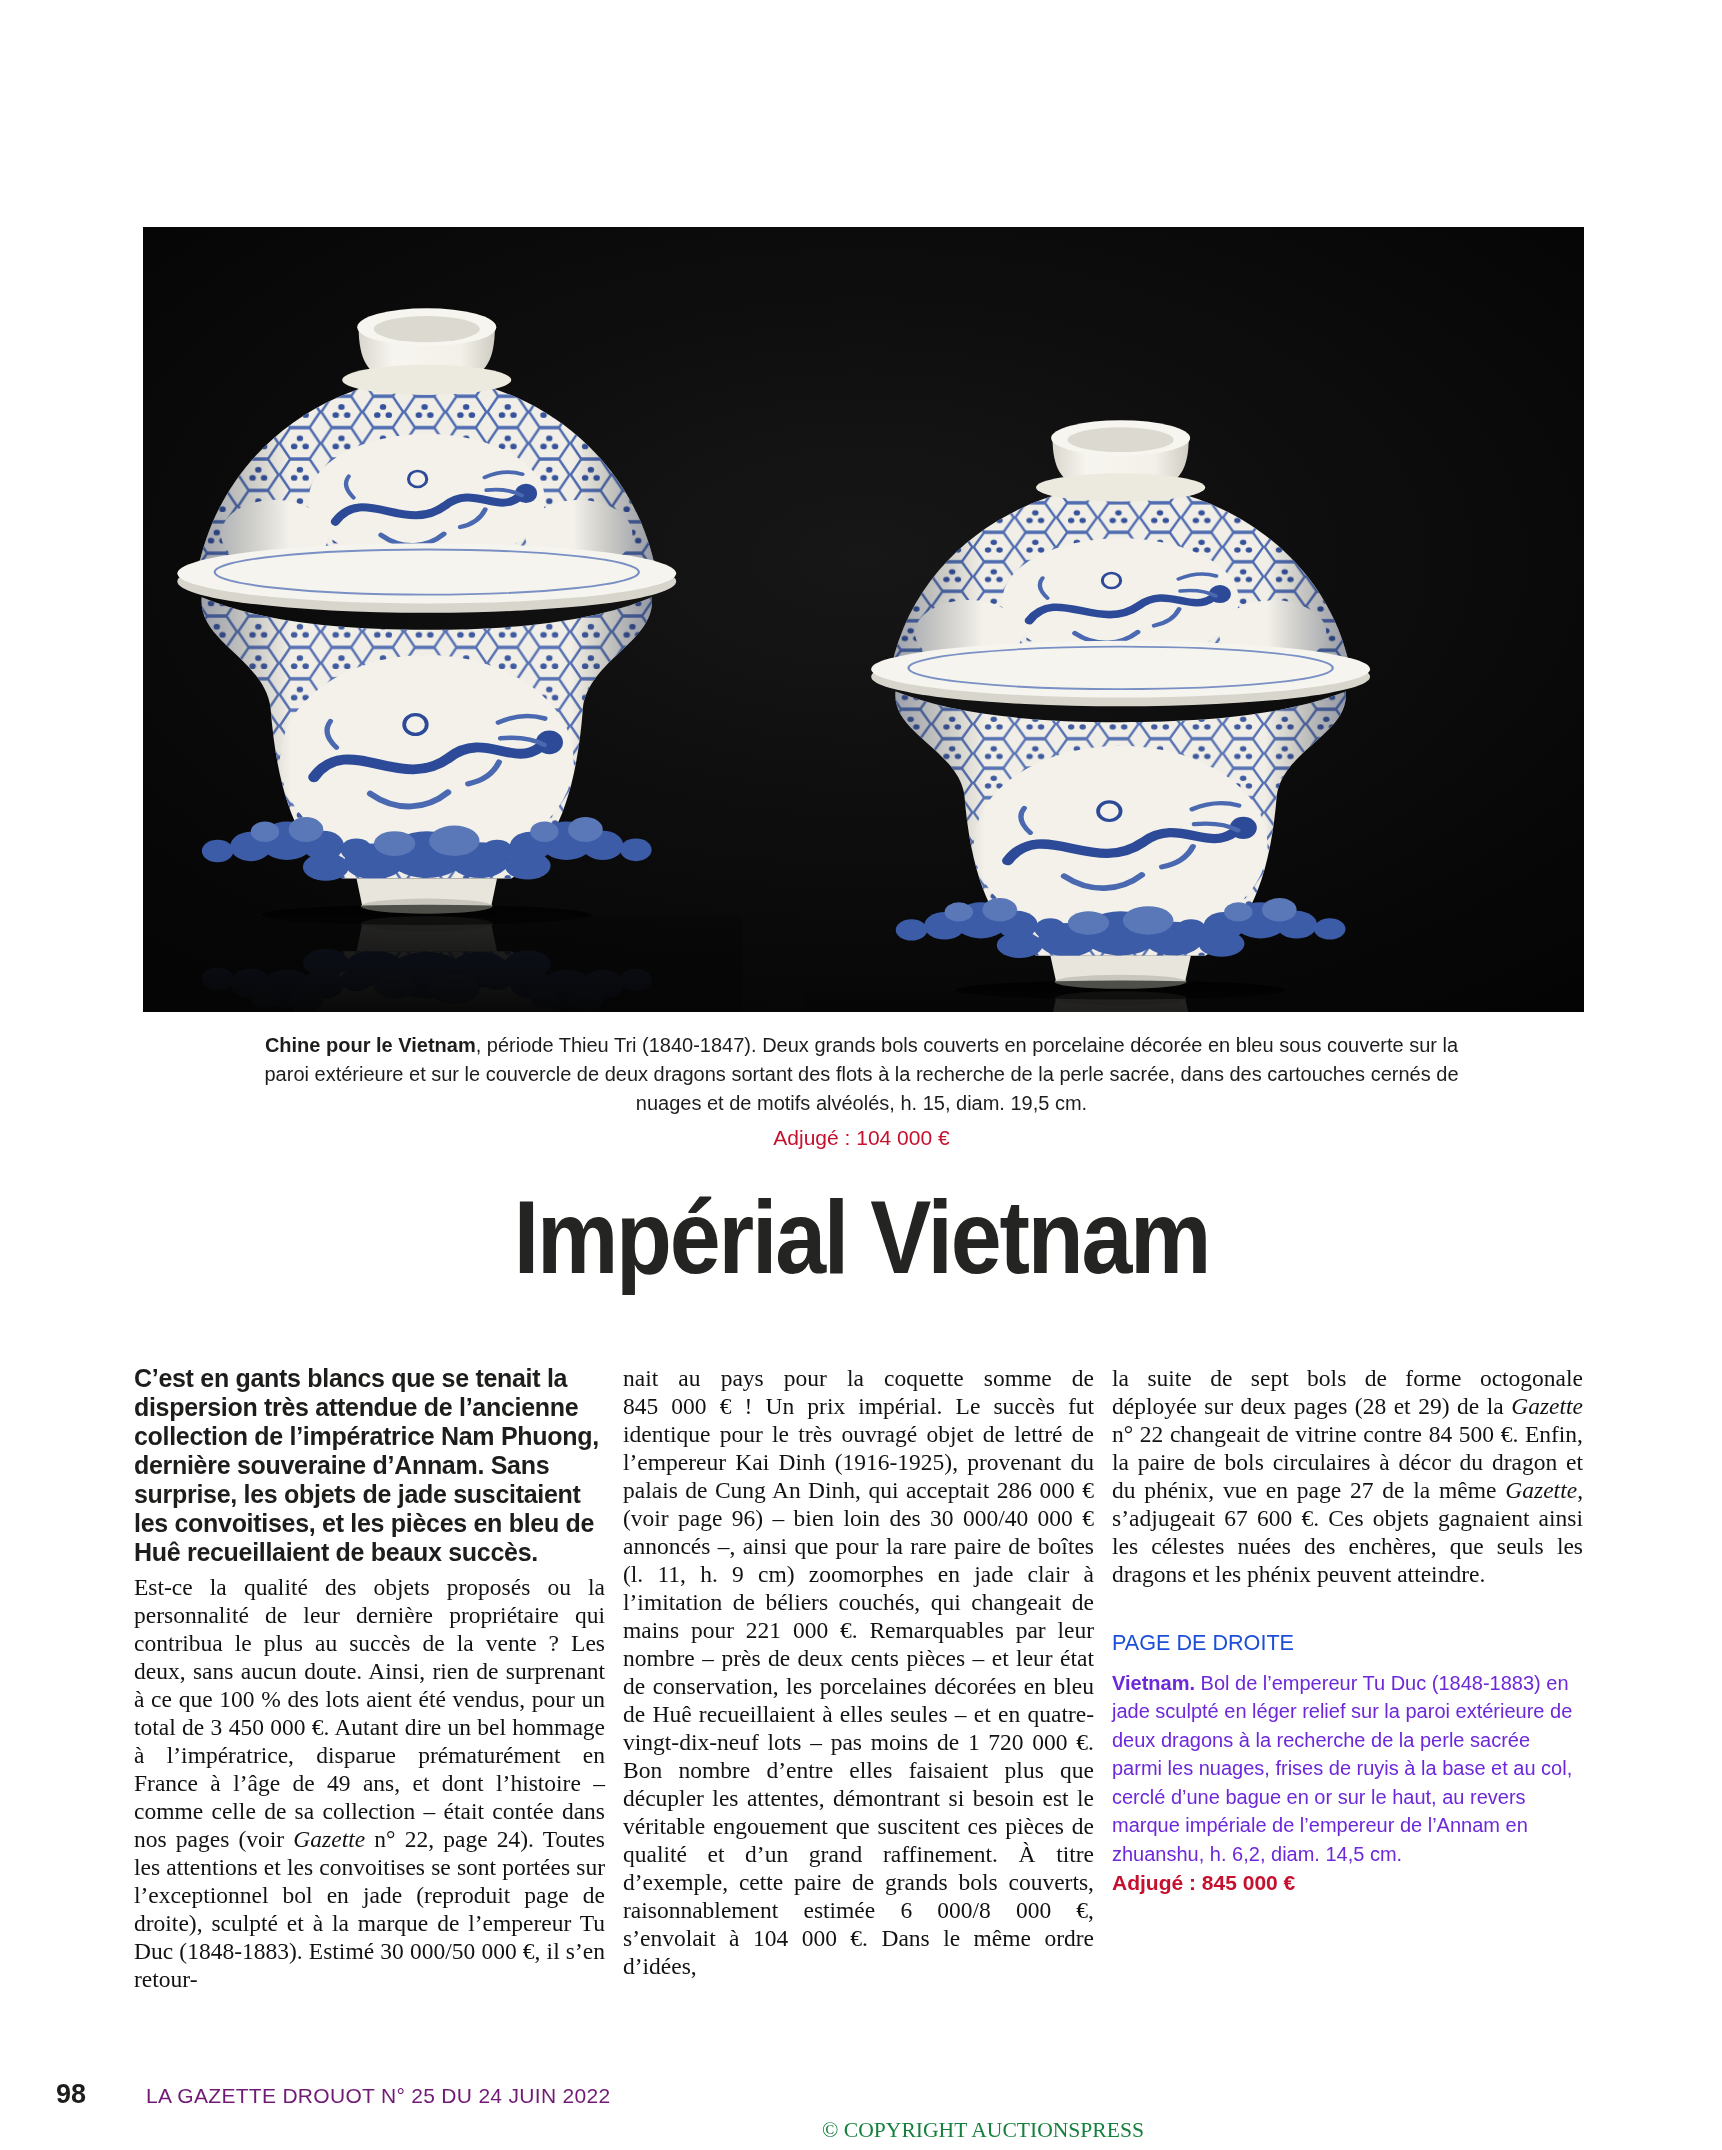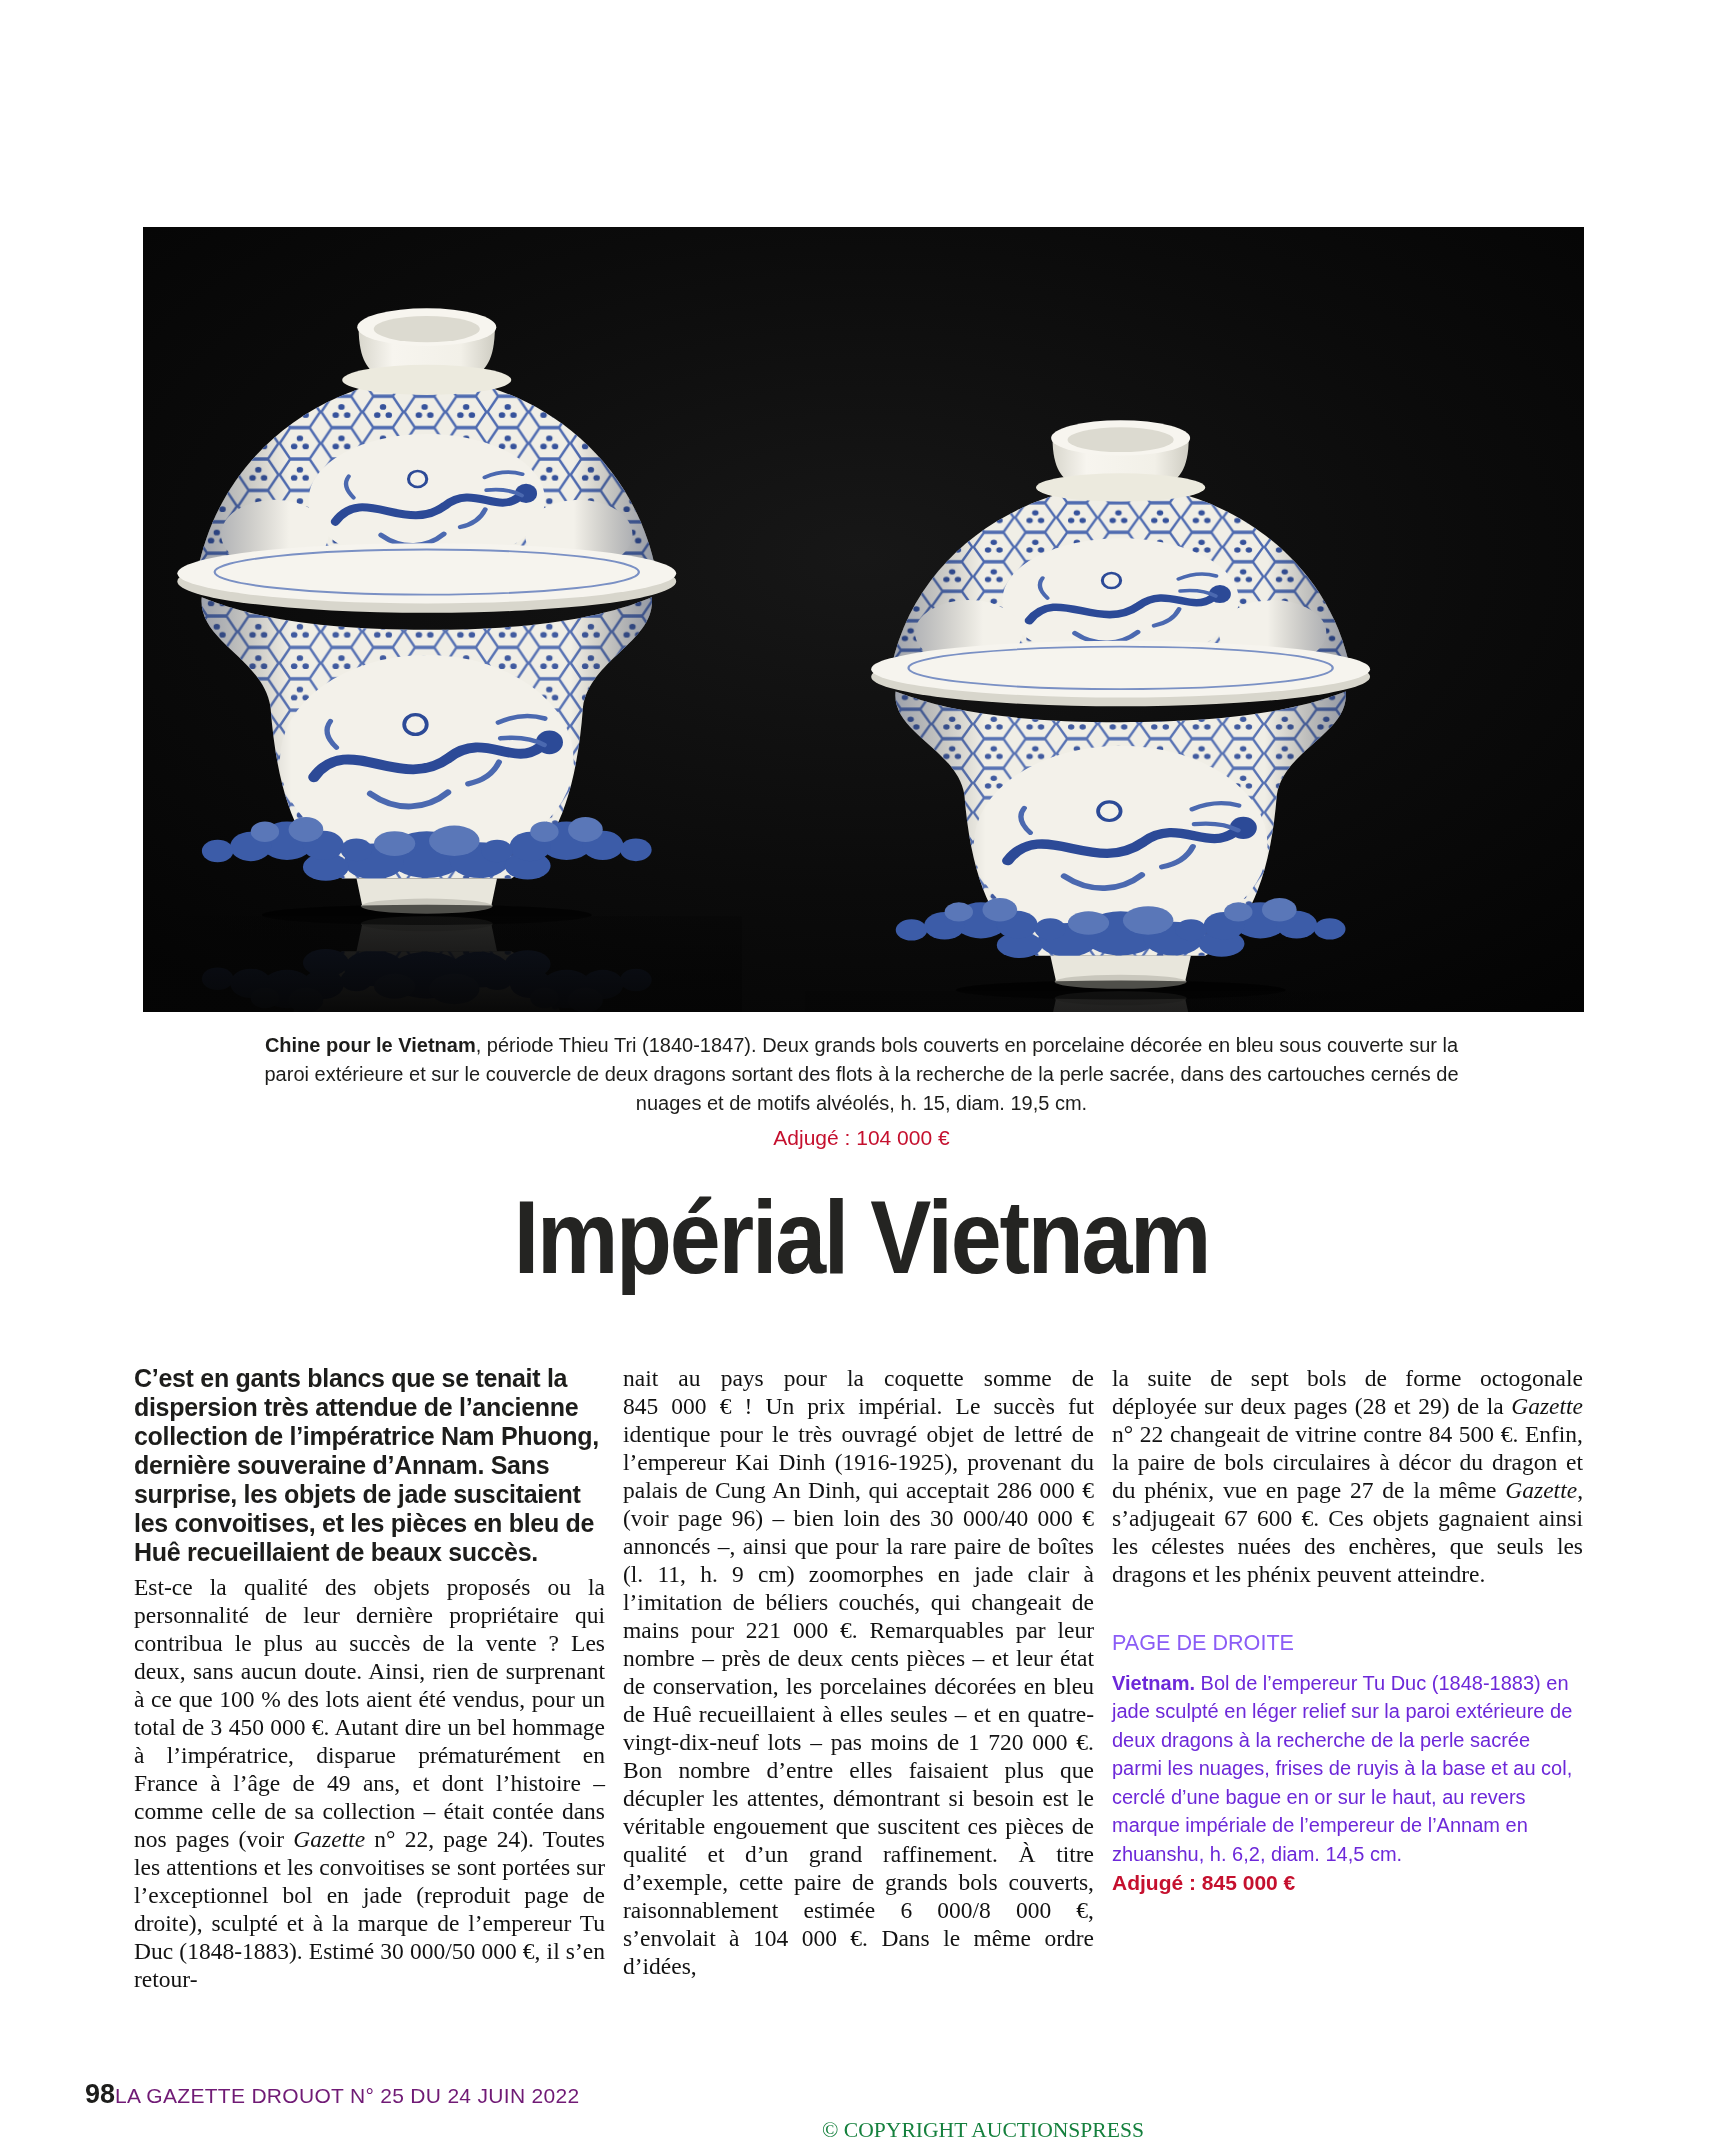--- a/index.html
+++ b/index.html
@@ -24,25 +24,25 @@
             font-size:104px;line-height:1.05;font-weight:bold;letter-spacing:-2.5px;
             transform:scaleX(0.88);transform-origin:50% 50%;color:#242422;}
   
   .cols{position:absolute;left:134px;top:1364px;width:1464px;display:flex;gap:18px;}
   .col{flex:0 0 471px;width:471px;}
   .intro{margin:0 0 6.3px 0;font-weight:bold;font-size:25px;line-height:29px;letter-spacing:-0.3px;color:#1d1d1b;}
   .serif{font-family:"Liberation Serif",serif;font-size:23.5px;line-height:28px;margin:0;color:#121212;}
   .just{text-align:justify;}
   .ital{font-style:italic;}
   .venue{margin:30px 0 0 0;font-size:21.6px;line-height:37px;color:#1d1d1b;}
-  .pg-label{margin:42px 0 0 0;font-size:21.6px;color:#8b5cf6;}
+  .pg-label{margin:42px 0 0 0;font-size:21.6px;color:#1d4ed8;}
   .rp-caption{margin:12.7px 0 0 0;font-size:20px;line-height:28.5px;color:#6d28d9;}
   .rp-price{margin:2.5px 0 0 0;font-size:21px;font-weight:bold;color:#c5102e;}
   
-  .pagefoot{position:absolute;left:56px;top:2079px;display:flex;align-items:baseline;margin-left:29px;}
+  .pagefoot{position:absolute;left:56px;top:2079px;display:flex;align-items:baseline;gap:60px;}
   .folio{font-weight:bold;font-size:27px;color:#1d1d1b;}
   .issue{font-size:21px;color:#701a75;letter-spacing:0.3px;}
   .copyright{position:absolute;left:822px;top:2118px;font-size:21.6px;color:#15803d;white-space:nowrap;font-family:Liberation Serif, serif;}
 </style>
 </head>
 <body>
 
 <div class="page">
 
 

